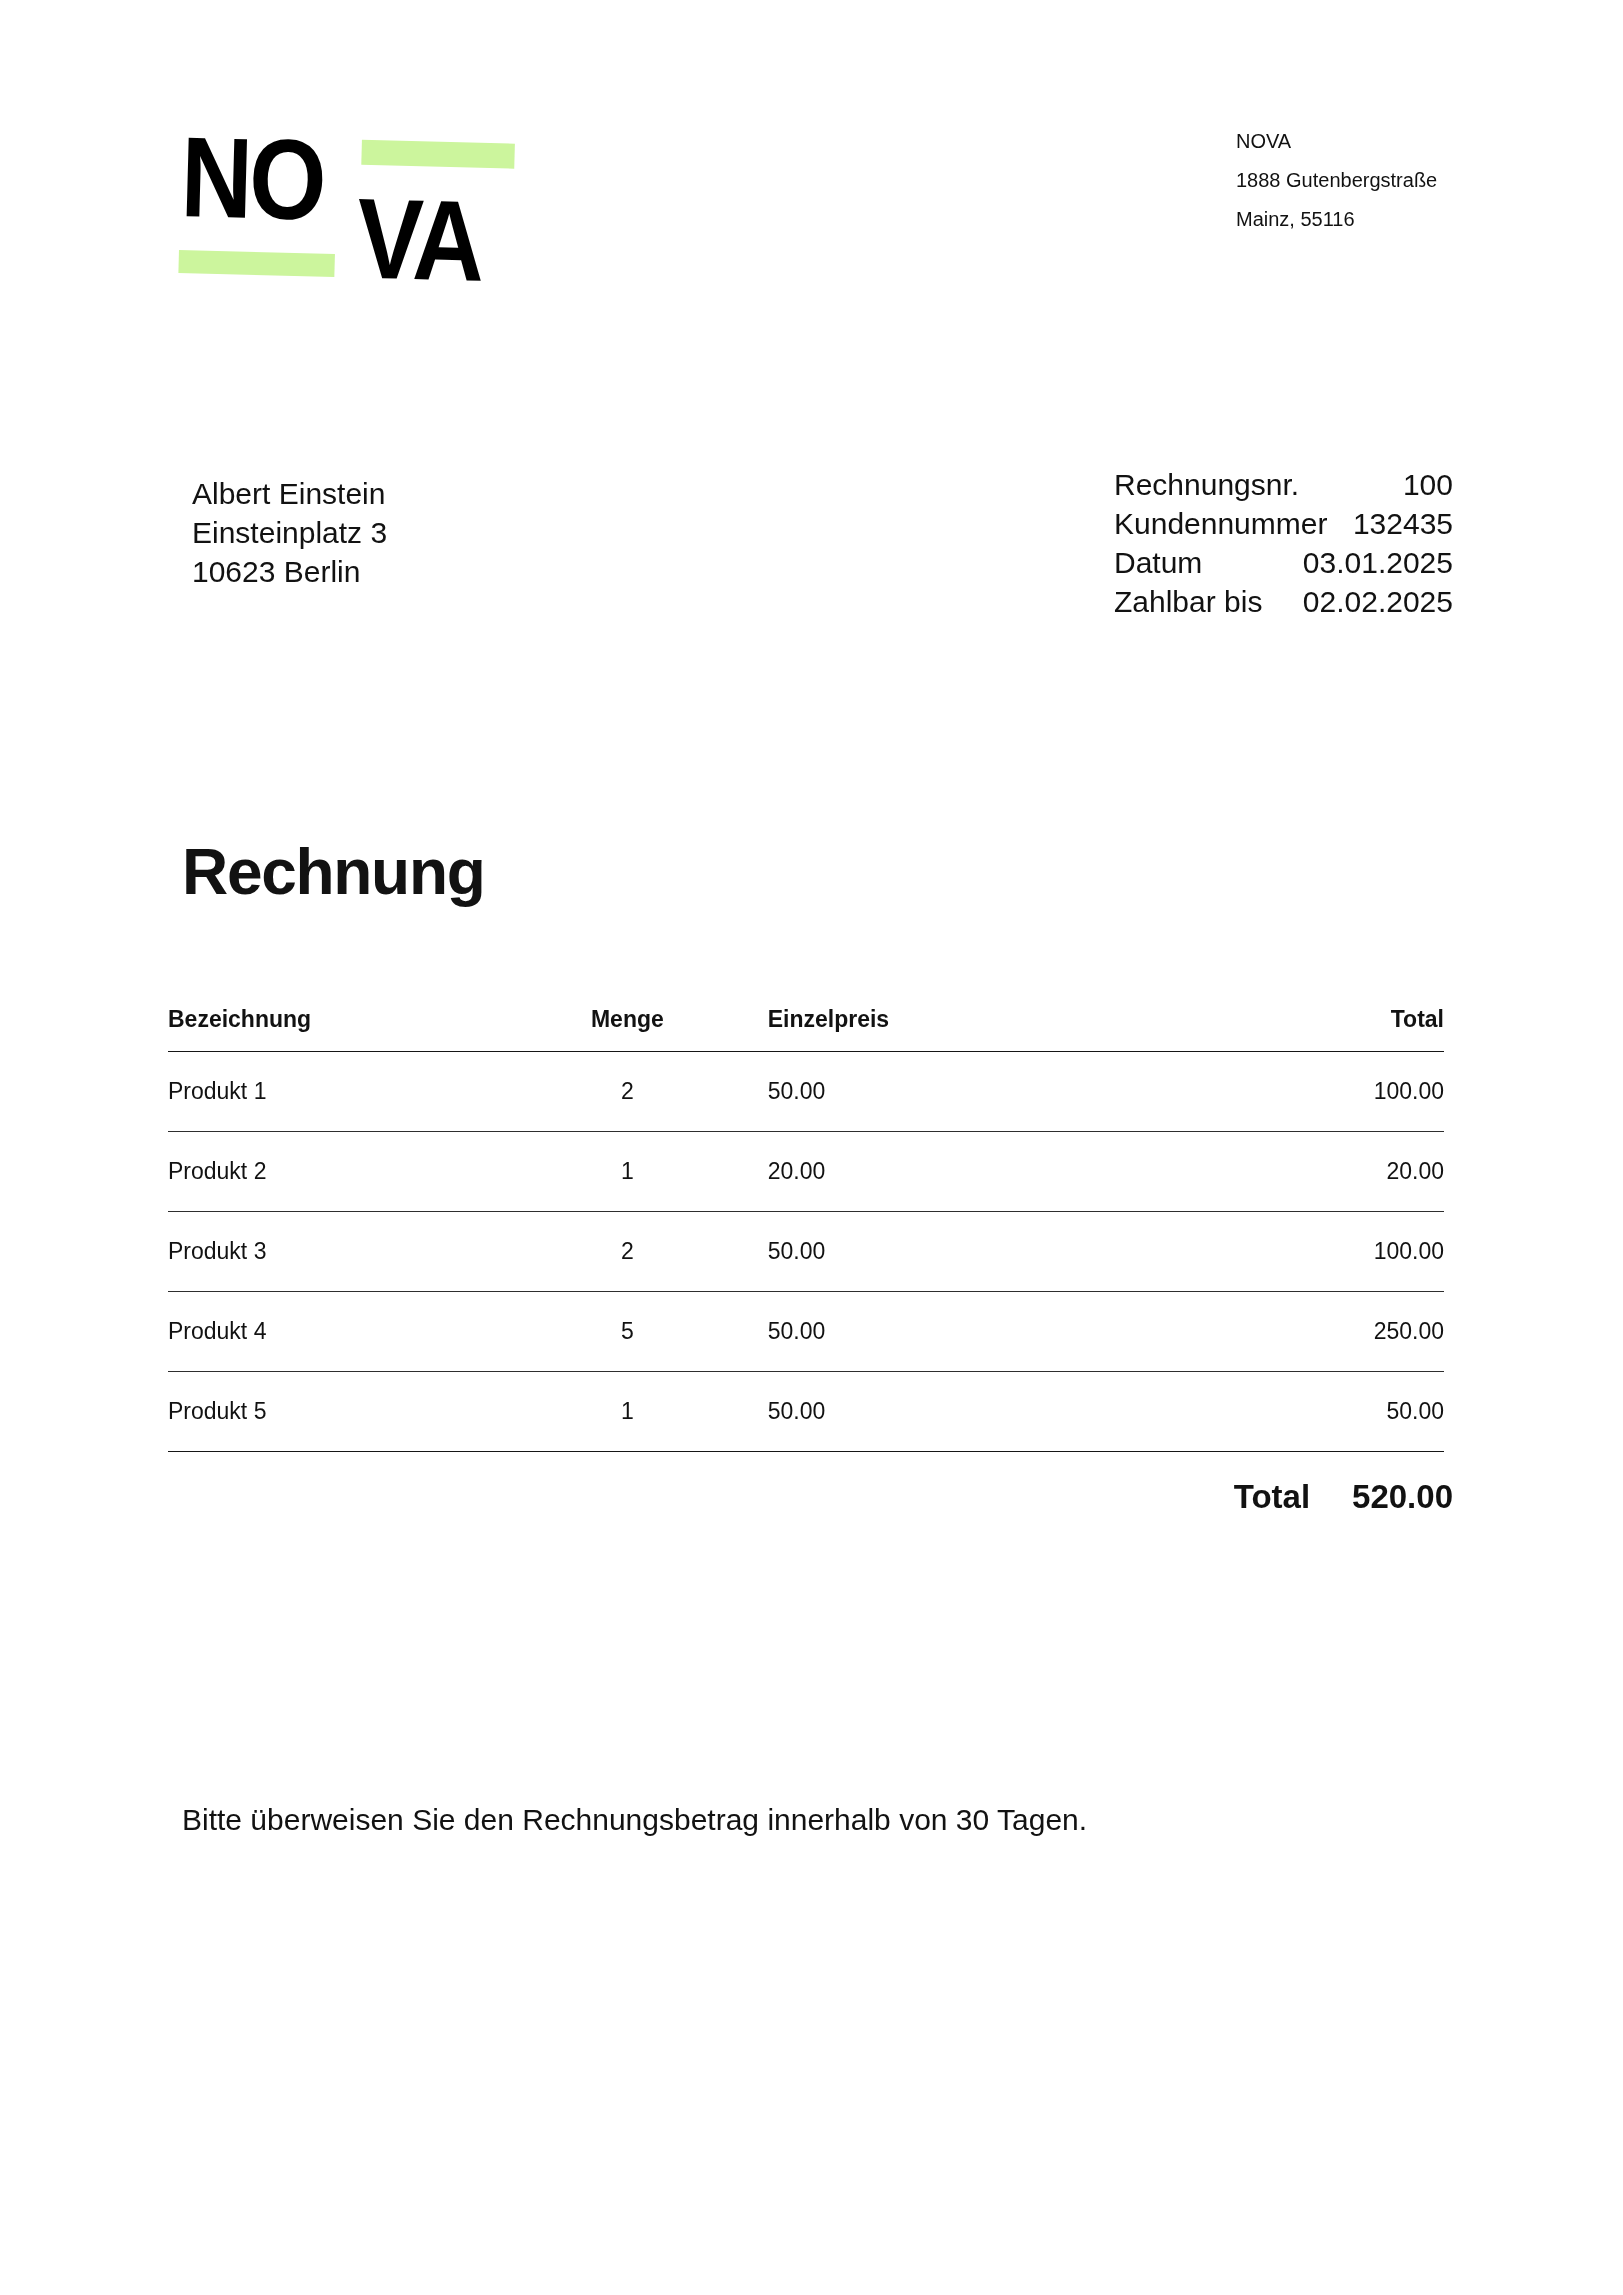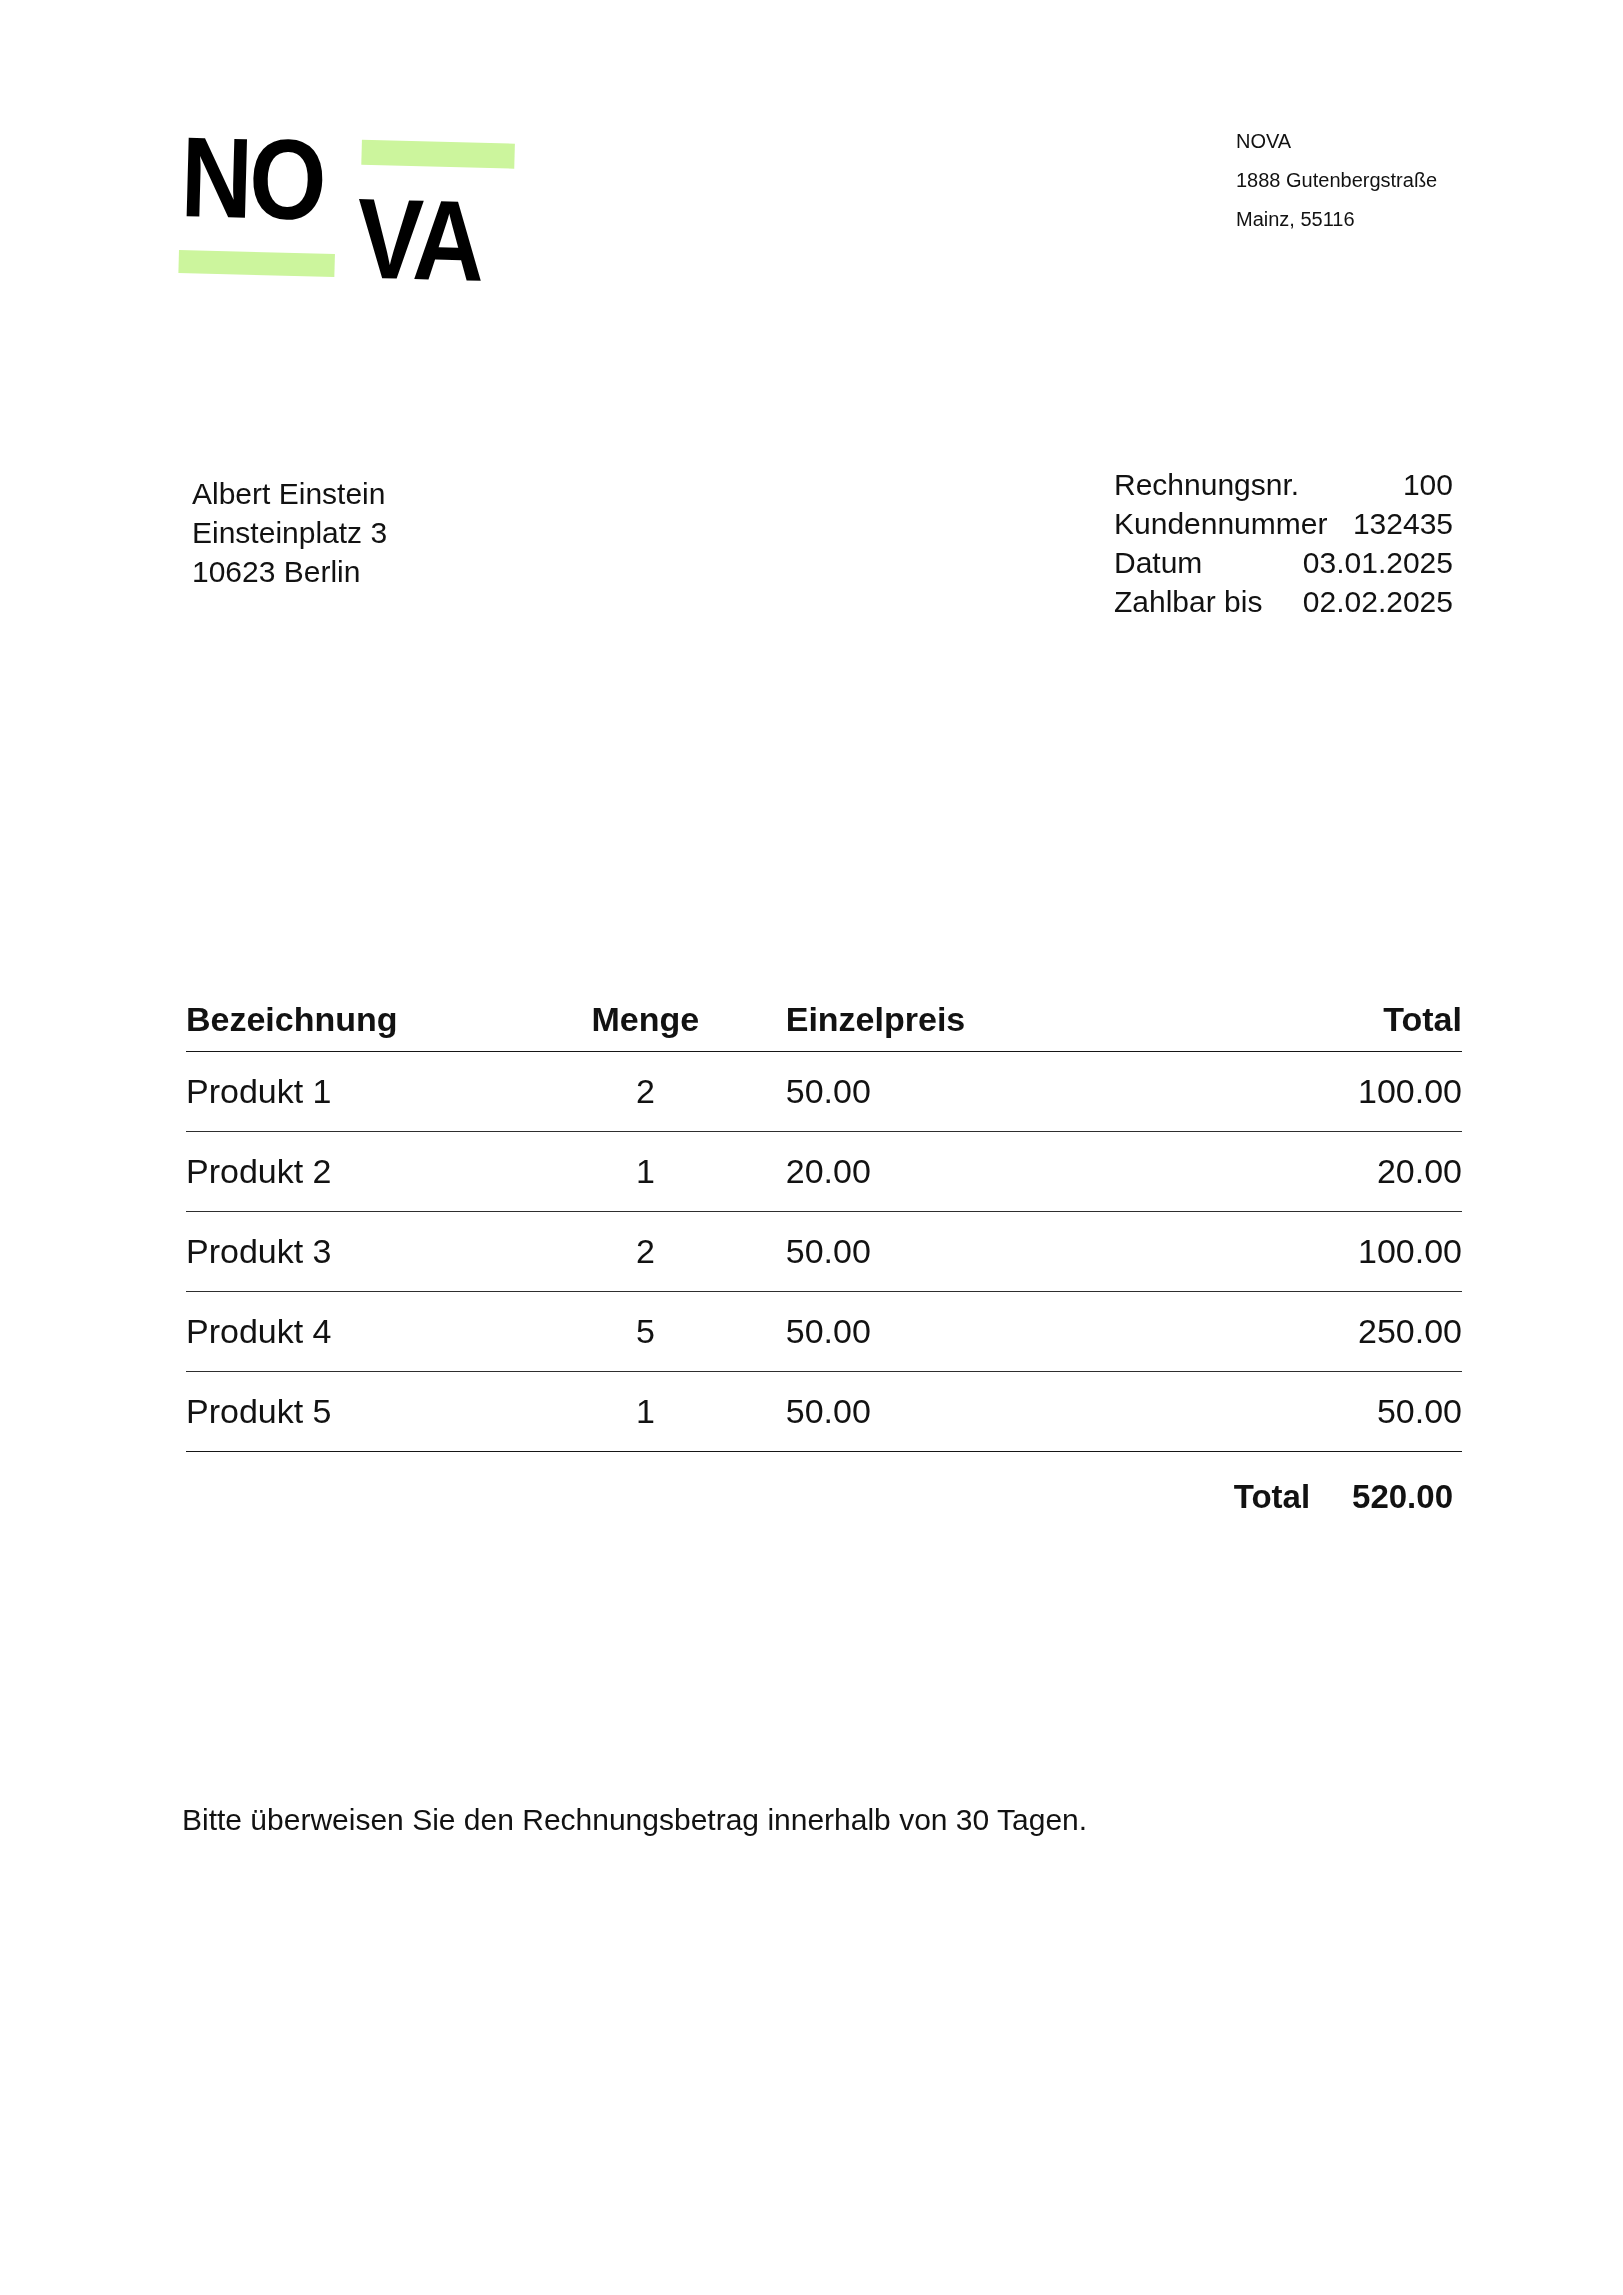--- a/index.html
+++ b/index.html
@@ -82,24 +82,24 @@
     font-size: 64px;
     font-weight: 700;
     letter-spacing: -1.3px;
     line-height: 1.1;
     white-space: nowrap;
   }
 
   
   .items-table {
     position: absolute;
-    left: 186px;
+    left: 168px;
     top: 988px;
     width: 1276px;
-    font-size: 34px;
+    font-size: 23px;
   }
   .t-row {
     display: grid;
     grid-template-columns: 25% 22% 43% 10%;
     align-items: center;
   }
   .t-head {
     height: 64px;
     font-weight: 700;
     border-bottom: 1.9px solid #161616;
@@ -175,20 +175,21 @@
       <div class="meta-row">
         <div>Datum</div>
         <div>03.01.2025</div>
       </div>
       <div class="meta-row">
         <div>Zahlbar bis</div>
         <div>02.02.2025</div>
       </div>
     </div>
 
+  <div class="page-title">Rechnung</div>
 
   <div class="items-table">
     <div class="t-row t-head">
       <div class="c-desc">Bezeichnung</div>
       <div class="c-qty">Menge</div>
       <div class="c-price">Einzelpreis</div>
       <div class="c-total">Total</div>
     </div>
     <div id="table-body">
         <div class="t-row t-body-row">

